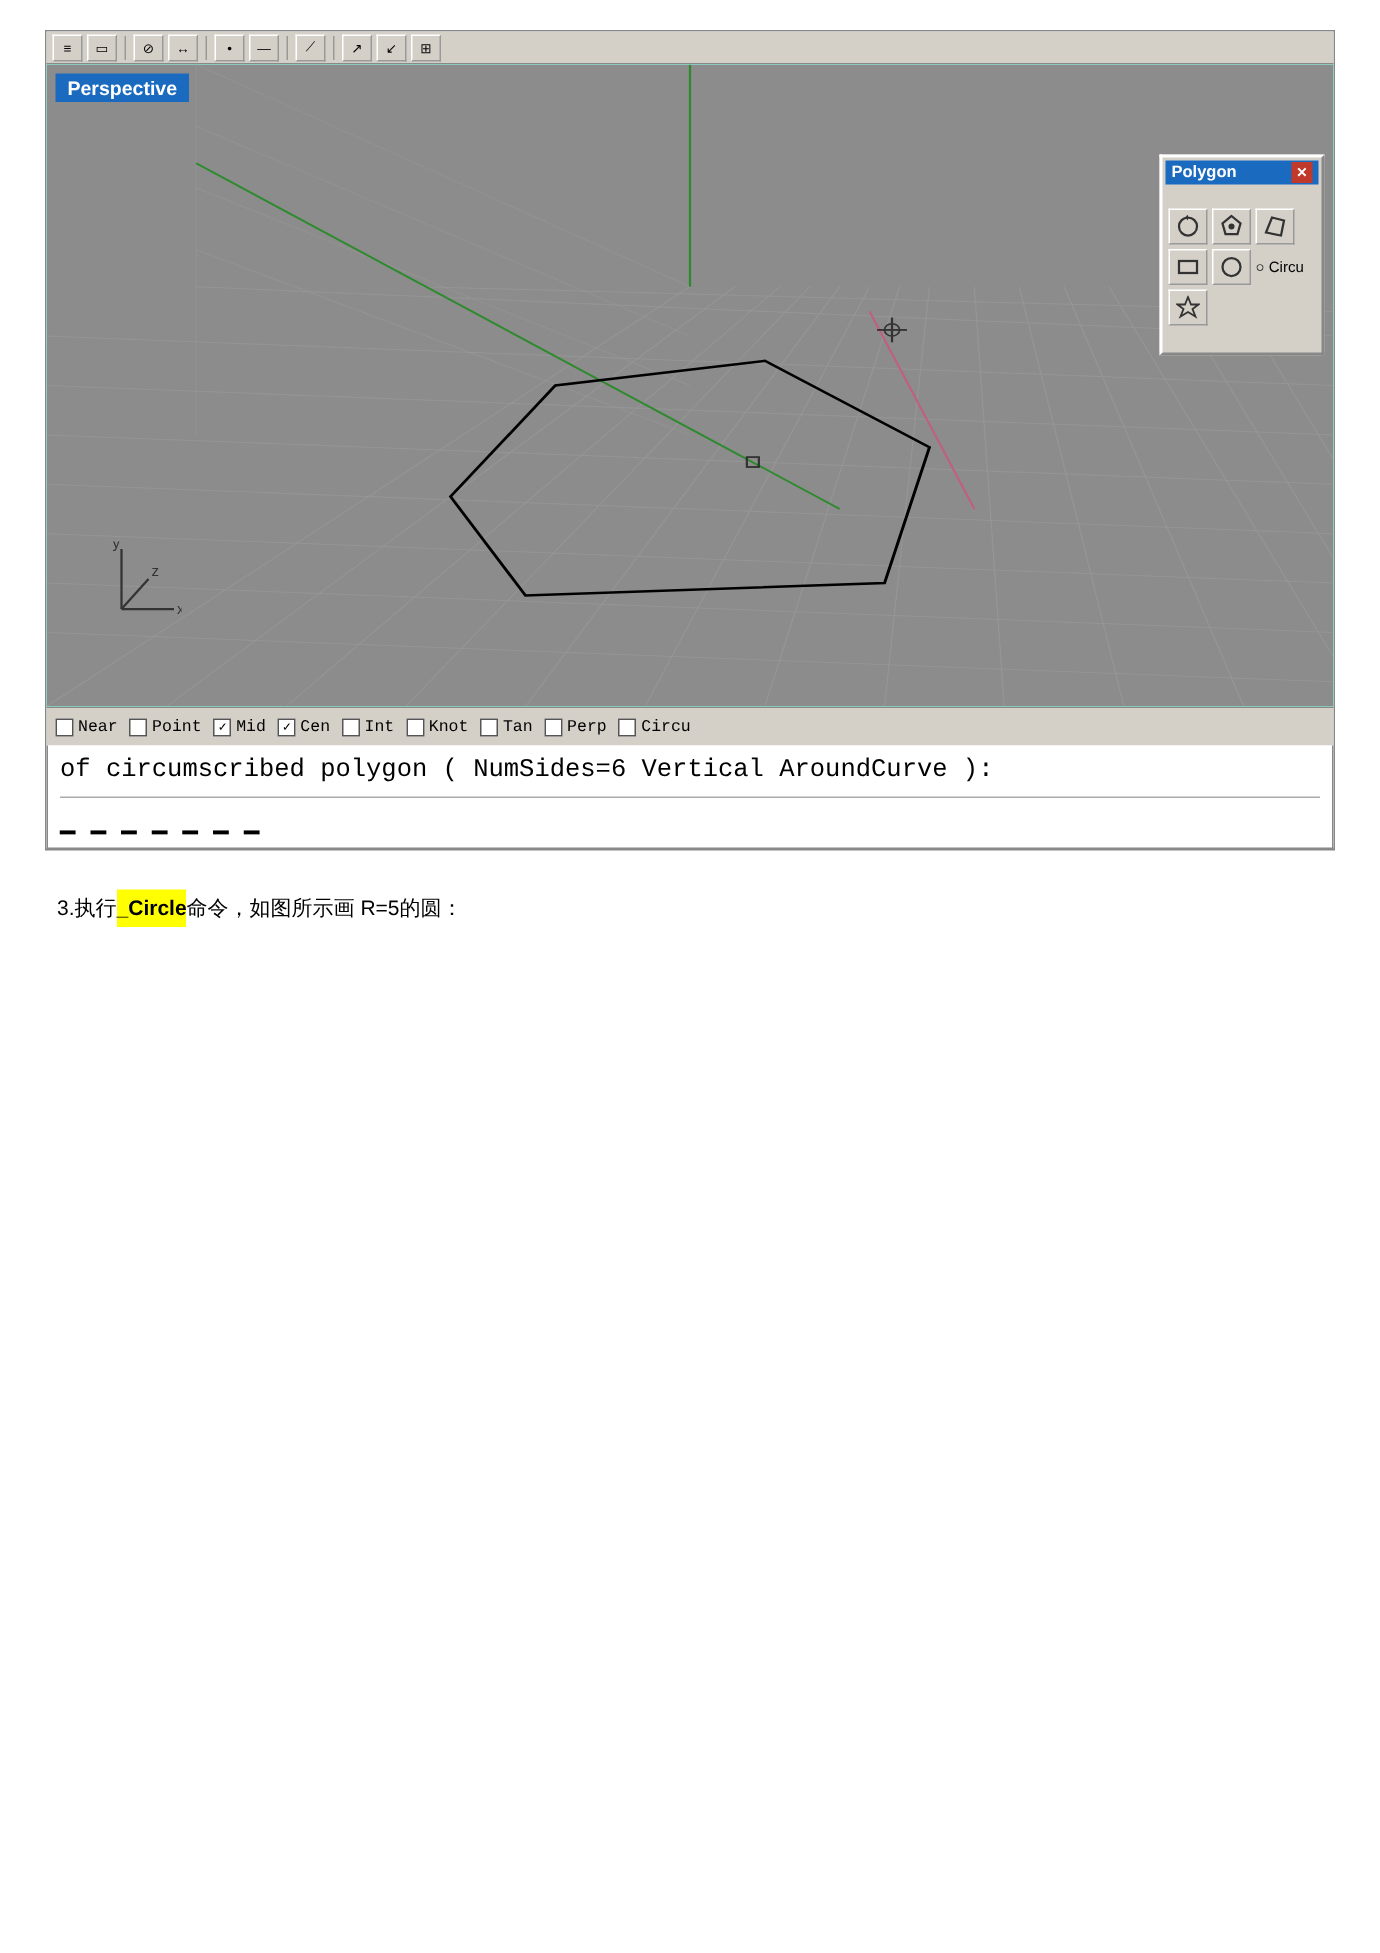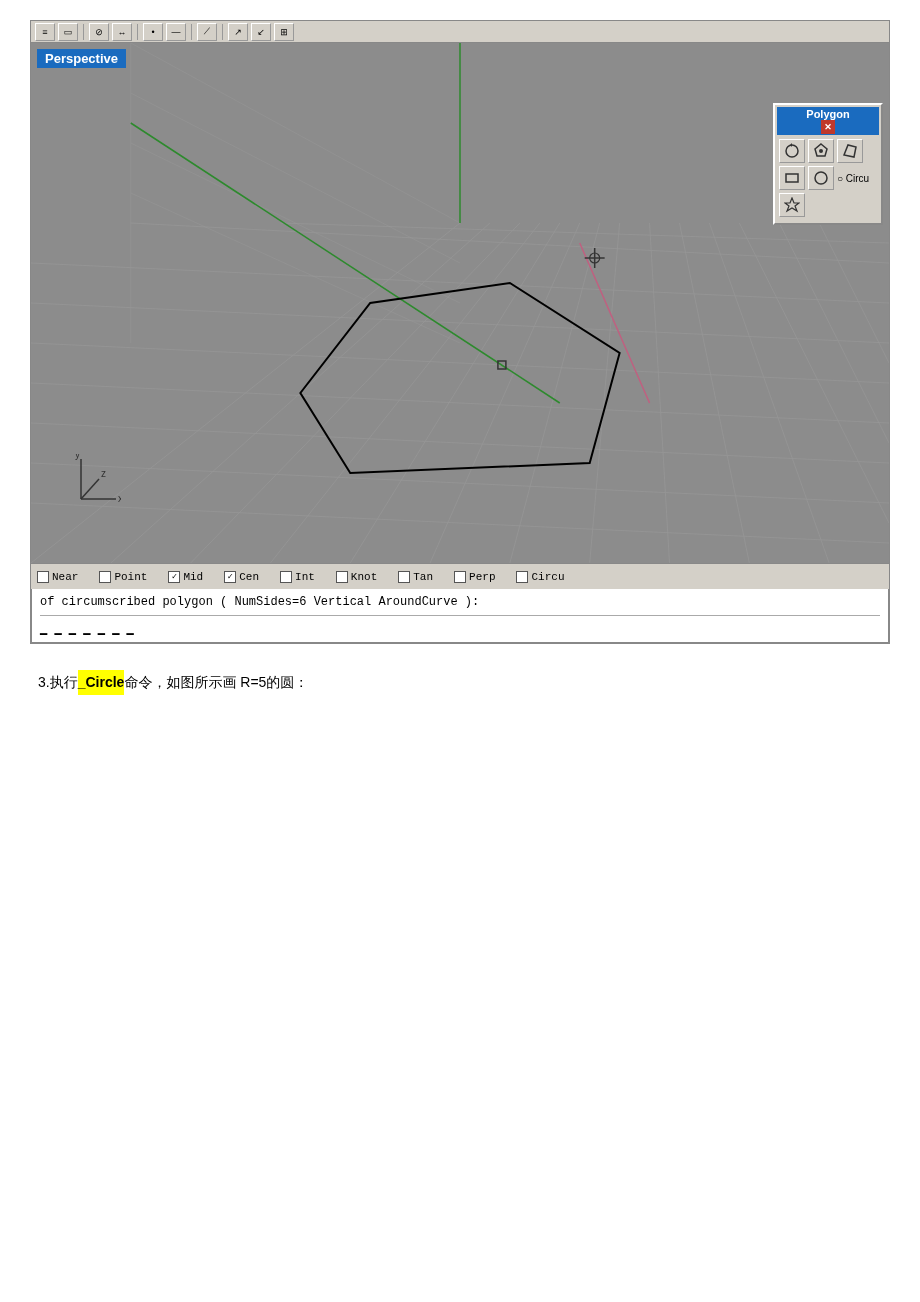--- a/index.html
+++ b/index.html
@@ -50,21 +50,21 @@
     .toolbar-separator {
       width: 1px;
       height: 16px;
       background: #999;
       margin: 0 2px;
     }
 
     .viewport-3d {
       position: relative;
       width: 100%;
-      height: 520px;
+      height: 428px;
       background: #5eead4;
       overflow: hidden;
     }
 
     
     .perspective-label {
       position: absolute;
       top: 6px;
       left: 6px;
       background: #1a6bbf;
@@ -91,38 +91,37 @@
 
     .polygon-panel-title {
       background: #1a6bbf;
       color: white;
       font-size: 11px;
       font-weight: bold;
       padding: 1px 4px;
       display: flex;
       justify-content: space-between;
       align-items: center;
-      flex-direction: column;
     }
 
     .polygon-panel-title .close-btn {
       background: #c0392b;
       color: white;
       width: 14px;
       height: 14px;
       display: flex;
       align-items: center;
       justify-content: center;
       font-size: 9px;
       cursor: pointer;
       font-weight: bold;
     }
 
     .polygon-panel-body {
-      padding: 4px 2px;
+      padding: 16px 2px;
       display: flex;
       flex-direction: column;
       gap: 3px;
     }
 
     .polygon-row {
       display: flex;
       gap: 3px;
       align-items: center;
     }
@@ -159,21 +158,21 @@
     }
 
     
     .snap-toolbar {
       background: #d4d0c8;
       border-top: 1px solid #888;
       height: 26px;
       display: flex;
       align-items: center;
       padding: 0 6px;
-      gap: 21px;
+      gap: 8px;
       font-size: 11px;
       font-family: 'Courier New', monospace;
       overflow: hidden;
     }
 
     .snap-item {
       display: flex;
       align-items: center;
       gap: 3px;
       white-space: nowrap;
@@ -194,21 +193,21 @@
       background: #fff;
     }
 
     
     .command-area {
       background: #fff;
       border: 1px solid #888;
       border-top: none;
       padding: 4px 8px;
       font-family: 'Courier New', monospace;
-      font-size: 12px;
+      font-size: 17px;
       color: #000;
       line-height: 1.5;
     }
 
     .command-line {
       display: block;
     }
 
     .command-divider {
       border: none;

